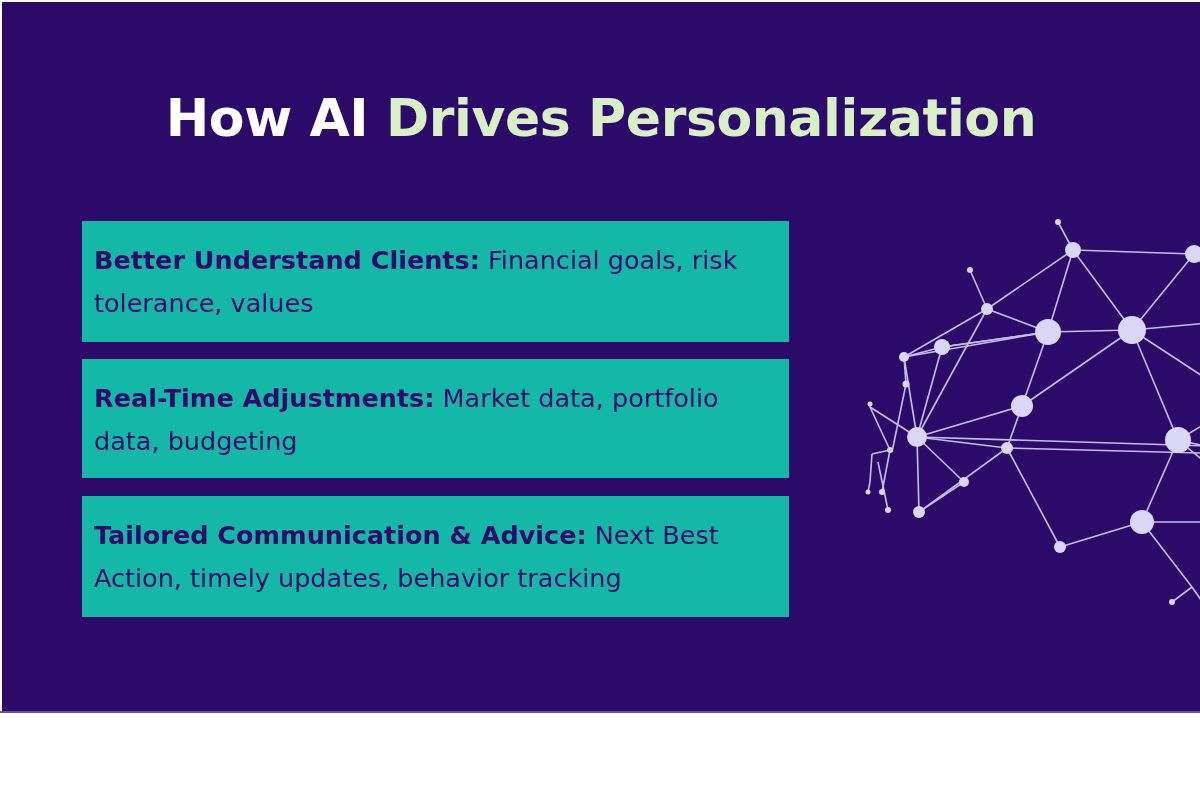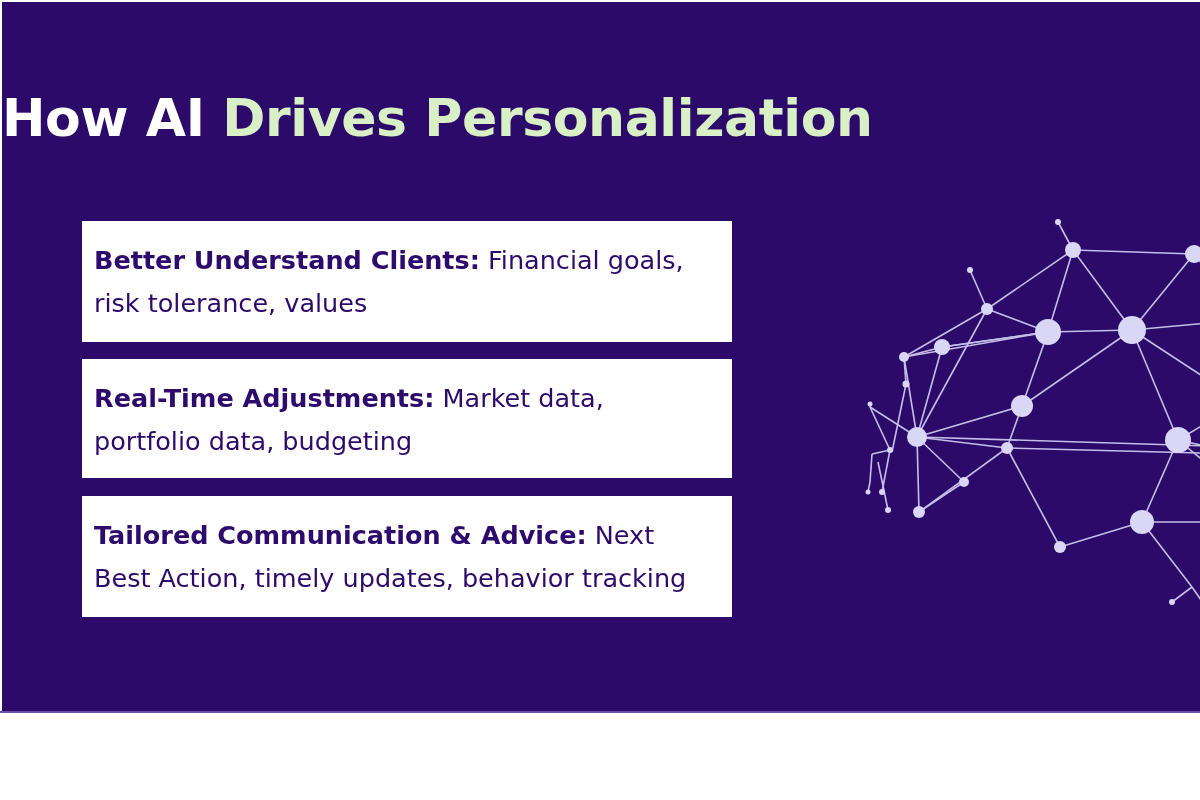--- a/index.html
+++ b/index.html
@@ -41,36 +41,36 @@
     height: 3px;
     background: #6a4fa8;
   }
 
   
   #title {
     position: absolute;
     left: 0;
     top: 84px;
     width: 1198px;
-    text-align: left;
+    text-align: center;
     font-size: 52px;
     font-weight: 700;
     letter-spacing: -0.4px;
     line-height: 64px;
     white-space: nowrap;
   }
   #title .t-white { color: #ffffff; }
   #title .t-green { color: #d9efc5; }
 
   
   .card {
     position: absolute;
     left: 80px;
-    width: 650px;
-    background: #ffffff;
+    width: 707px;
+    background: #14b8a6;
     box-sizing: border-box;
     padding: 18px 24px 16px 12px;
     color: #2d0a6b;
     font-size: 25.5px;
     line-height: 43px;
   }
   #card-0 { top: 219px; height: 121px; }
   #card-1 { top: 357px; height: 119px; }
   #card-2 { top: 494px; height: 121px; }
 

